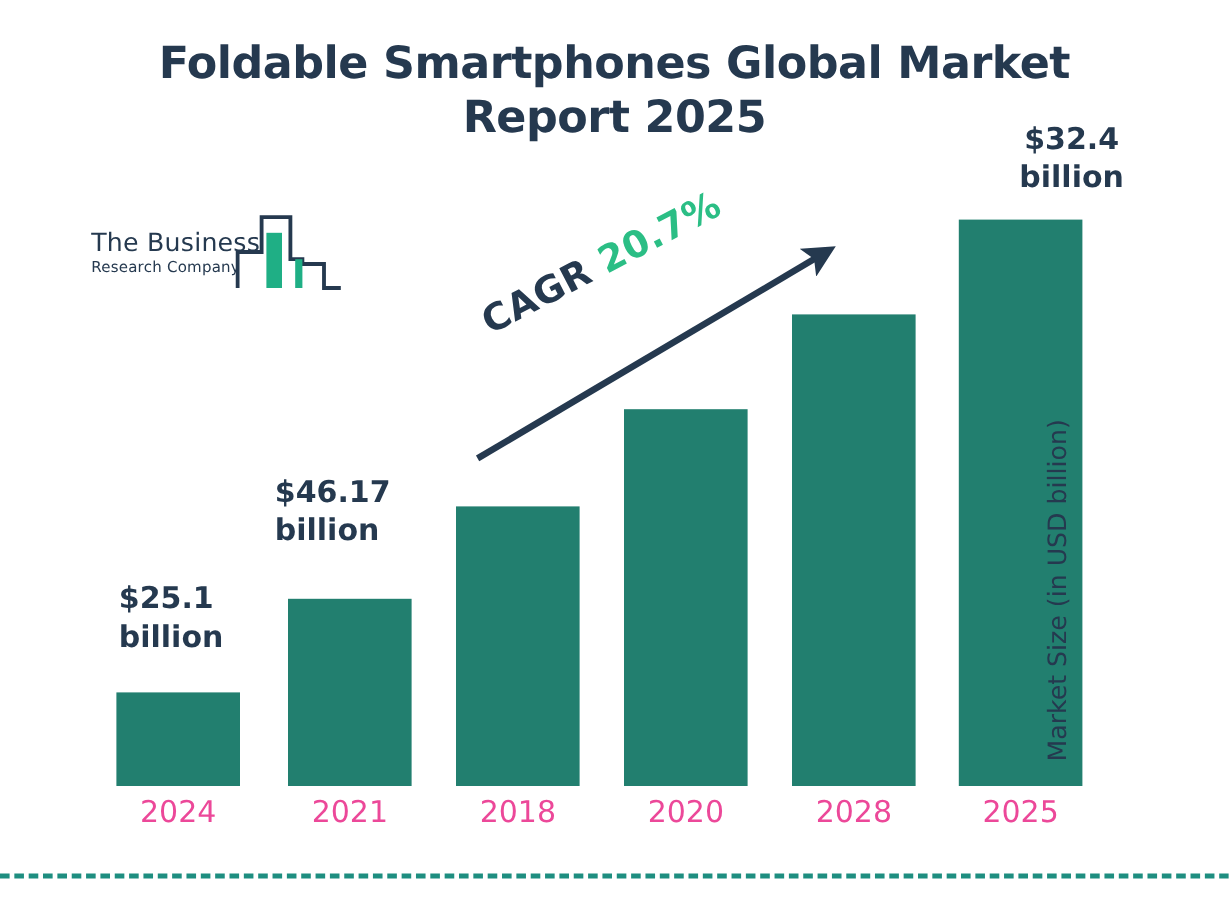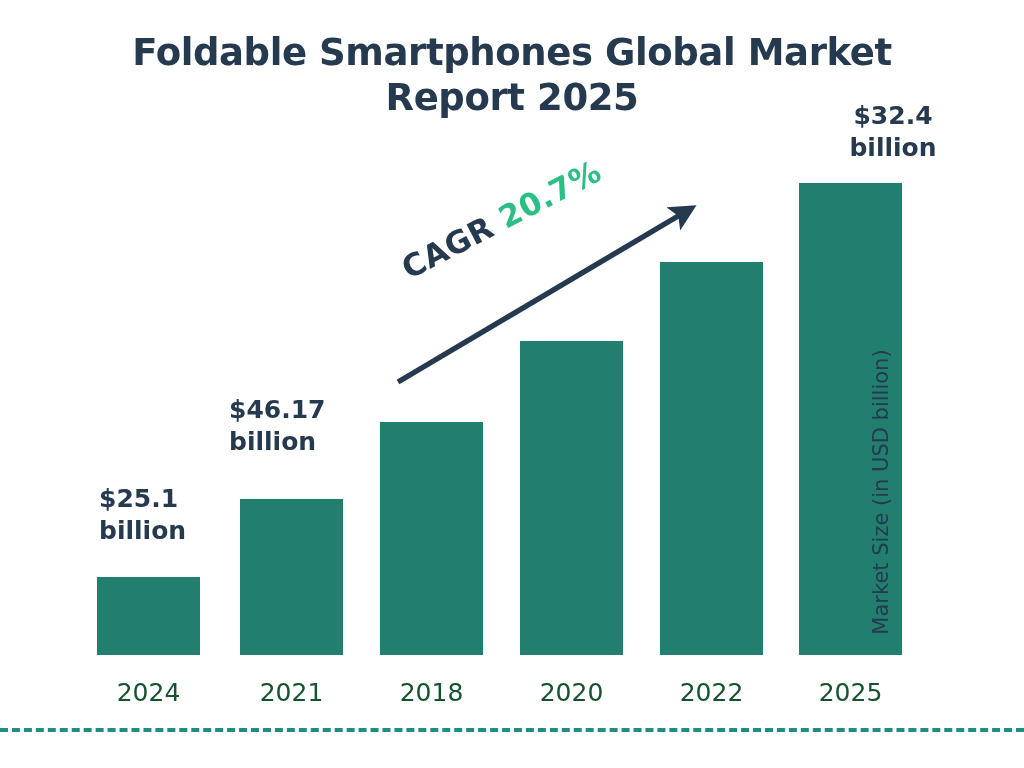--- a/index.html
+++ b/index.html
@@ -90,24 +90,24 @@
     font-family: "DejaVu Sans", sans-serif;
     font-size: 25px;
     font-weight: bold;
     color: #25394F;
     line-height: 1.26;
     text-align: left;
     white-space: pre-line;
   }
   .x-tick {
     position: absolute;
-    top: 678px;
+    top: 662px;
     font-family: "DejaVu Sans", sans-serif;
     font-size: 25px;
-    color: #14532d;
+    color: #ec4899;
     text-align: center;
   }
 
   
   #y-axis-title {
     position: absolute;
     left: 869px;
     top: 322px;
     width: 340px;
     transform: rotate(-90deg);
@@ -152,20 +152,33 @@
     border-top: 4px dashed #1E8E80;
   }
 </style>
 </head>
 <body>
 
 <div id="page">
 
   <div id="chart-title">Foldable Smartphones Global Market Report 2025</div>
 
+  <div id="logo">
+    <div id="logo-text">
+      <div id="logo-line1">The Business</div>
+      <div id="logo-line2">Research Company</div>
+    </div>
+    <svg id="logo-mark" viewBox="0 0 90 72">
+
+      <path d="M2 64 L2 34 L22 34 L22 34 L22 5 L46 5 L46 40 L56 40 L56 40 L56 44 L74 44 L74 64 L88 64" fill="none" stroke="#25394F" stroke-width="3.2" stroke-linejoin="miter"></path>
+
+      <rect x="26" y="18" width="13" height="46" fill="#1FAF85"></rect>
+      <rect x="50" y="40" width="6" height="24" fill="#1FAF85"></rect>
+    </svg>
+  </div>
 
   <div id="plot">
 
     <div class="bar" style="left:97px;  width:103px; top:577px; height:78px;"></div>
     <div class="bar" style="left:240px; width:103px; top:499px; height:156px;"></div>
     <div class="bar" style="left:380px; width:103px; top:422px; height:233px;"></div>
     <div class="bar" style="left:520px; width:103px; top:341px; height:314px;"></div>
     <div class="bar" style="left:660px; width:103px; top:262px; height:393px;"></div>
     <div class="bar" style="left:799px; width:103px; top:183px; height:472px;"></div>
 
@@ -173,21 +186,21 @@
 billion</div>
     <div class="bar-value" style="left:229px; top:394px; width:150px;">$46.17
 billion</div>
     <div class="bar-value" style="left:818px; top:100px; width:150px; text-align:center;">$32.4
 billion</div>
 
     <div class="x-tick" style="left:97px;  width:103px;">2024</div>
     <div class="x-tick" style="left:240px; width:103px;">2021</div>
     <div class="x-tick" style="left:380px; width:103px;">2018</div>
     <div class="x-tick" style="left:520px; width:103px;">2020</div>
-    <div class="x-tick" style="left:660px; width:103px;">2022</div>
+    <div class="x-tick" style="left:660px; width:103px;">2028</div>
     <div class="x-tick" style="left:799px; width:103px;">2025</div>
 
     <svg id="cagr-arrow" viewBox="0 0 340 215">
       <defs>
         <marker id="arrowhead" markerWidth="5" markerHeight="5" refX="3.6" refY="2.5" orient="auto" markerUnits="strokeWidth">
           <path d="M0,0 L5,2.5 L0,5 L1.1,2.5 Z" fill="#25394F"></path>
         </marker>
       </defs>
       <line x1="18" y1="197" x2="310" y2="24" stroke="#25394F" stroke-width="5.4" stroke-linecap="butt" marker-end="url(#arrowhead)"></line>
     </svg>

